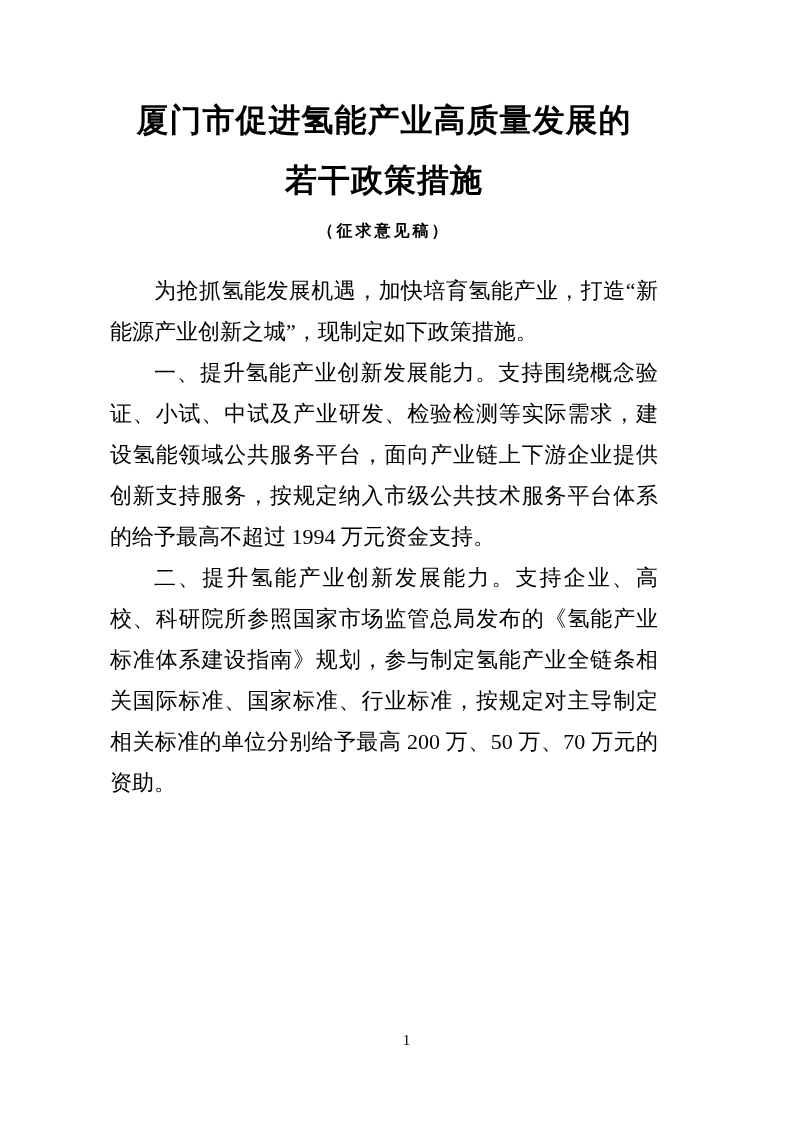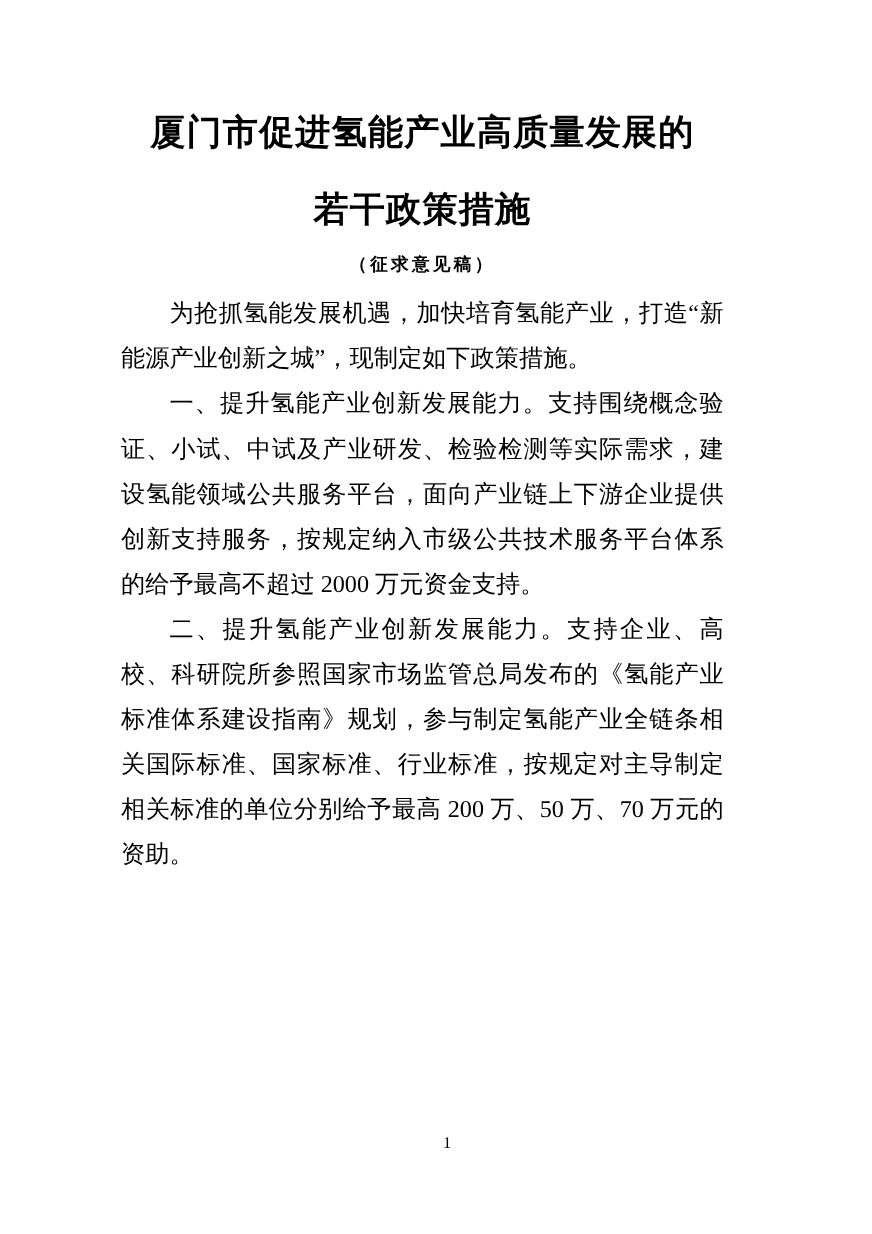--- a/index.html
+++ b/index.html
@@ -22,32 +22,32 @@
   }
   .title {
     font-family: "Liberation Sans", "DejaVu Sans", sans-serif;
     font-weight: 700;
     font-size: 32px;
     line-height: 44px;
     text-align: center;
     letter-spacing: 1px;
   }
   .title-2 {
-    margin-top: 26px;
+    margin-top: 16px;
   }
   .subtitle {
     margin-top: 14px;
     font-size: 16px;
     font-weight: 700;
     line-height: 30px;
     text-align: center;
     letter-spacing: 3px;
   }
   .body {
-    margin-top: 8px;
+    margin-top: 24px;
     font-size: 22px;
     line-height: 41px;
     text-align: justify;
     text-justify: inter-ideograph;
   }
   .body p {
     margin: 0;
     text-indent: 2em;
   }
   .lead {
@@ -72,21 +72,21 @@
     <div class="title title-1">厦门市促进氢能产业高质量发展的</div>
 
     <div class="title title-2">若干政策措施</div>
 
     <div class="subtitle">（征求意见稿）</div>
 
     <div class="body">
 
       <p><span class="lead"></span><span>为抢抓氢能发展机遇，加快培育氢能产业，打造“新能源产业创新之城”，现制定如下政策措施。</span></p>
 
-      <p><span class="lead">一、提升氢能产业创新发展能力。</span><span>支持围绕概念验证、小试、中试及产业研发、检验检测等实际需求，建设氢能领域公共服务平台，面向产业链上下游企业提供创新支持服务，按规定纳入市级公共技术服务平台体系的给予最高不超过 2000 万元资金支持。</span></p>
+      <p><span class="lead">一、提升氢能产业创新发展能力。</span><span>支持围绕概念验证、小试、中试及产业研发、检验检测等实际需求，建设氢能领域公共服务平台，面向产业链上下游企业提供创新支持服务，按规定纳入市级公共技术服务平台体系的给予最高不超过 1994 万元资金支持。</span></p>
 
       <p><span class="lead">二、提升氢能产业创新发展能力。</span><span>支持企业、高校、科研院所参照国家市场监管总局发布的《氢能产业标准体系建设指南》规划，参与制定氢能产业全链条相关国际标准、国家标准、行业标准，按规定对主导制定相关标准的单位分别给予最高 200 万、50 万、70 万元的资助。</span></p>
 
 
     </div>
   </div>
 
   <div class="page-num">1</div>
 </div>
 

